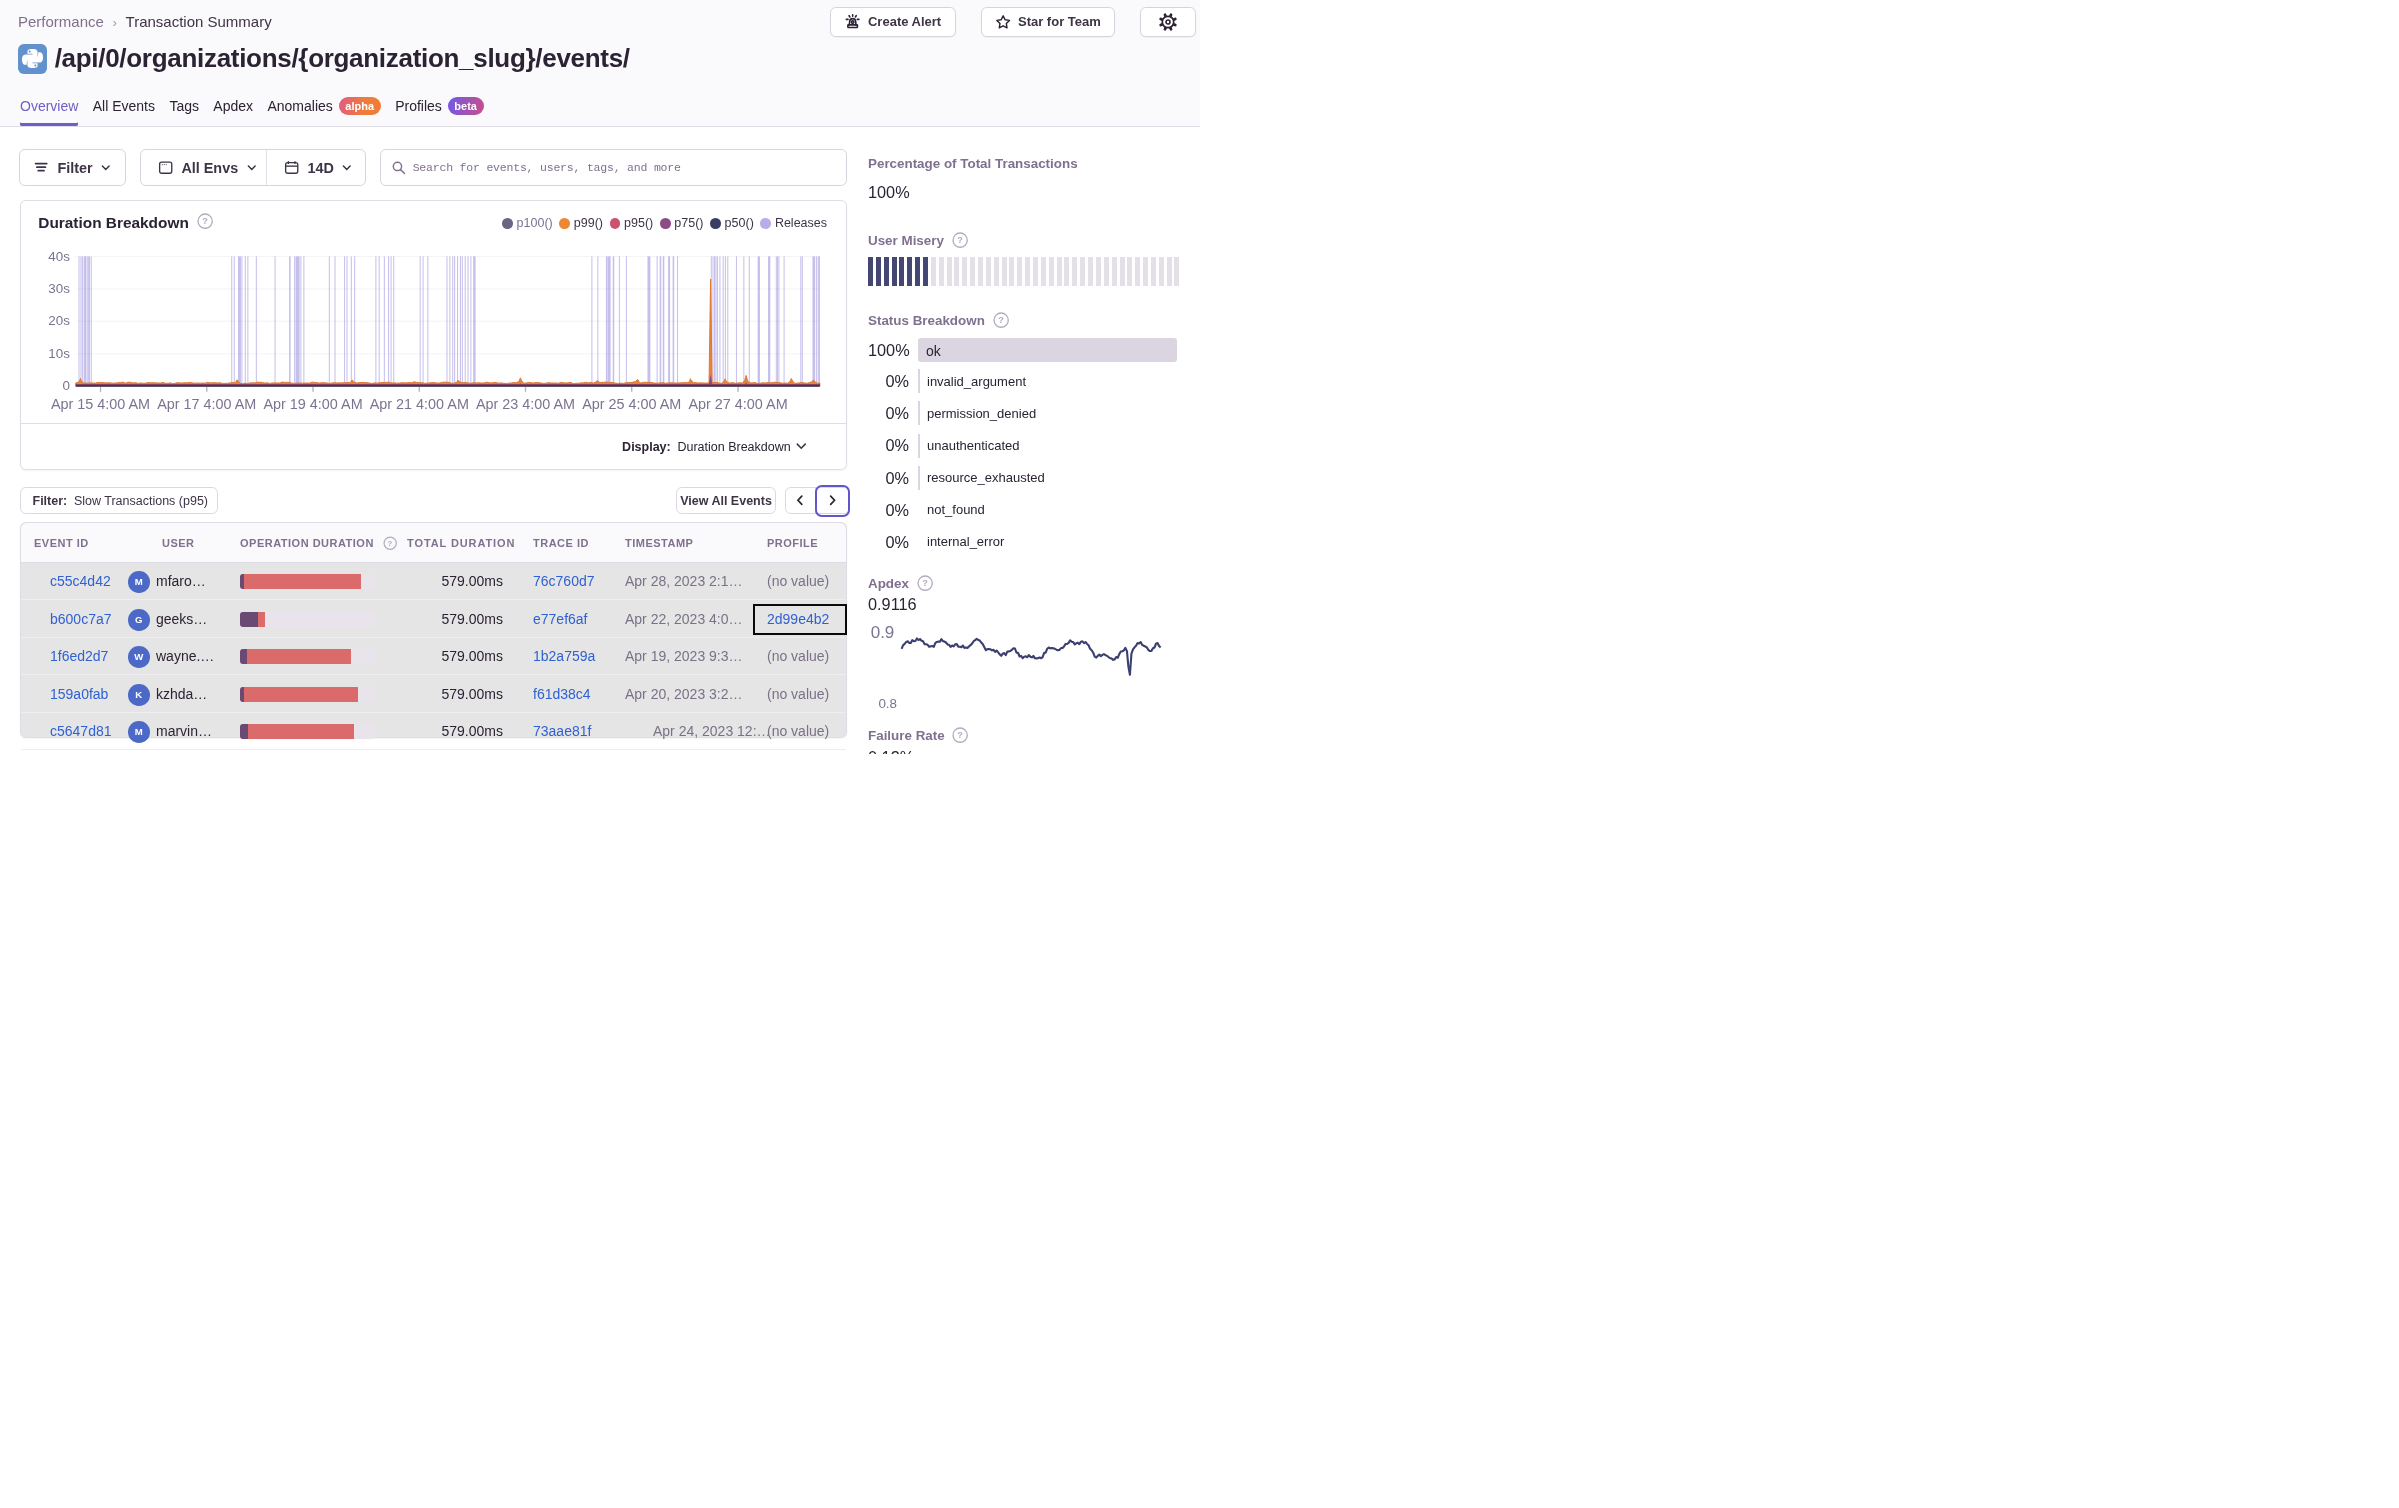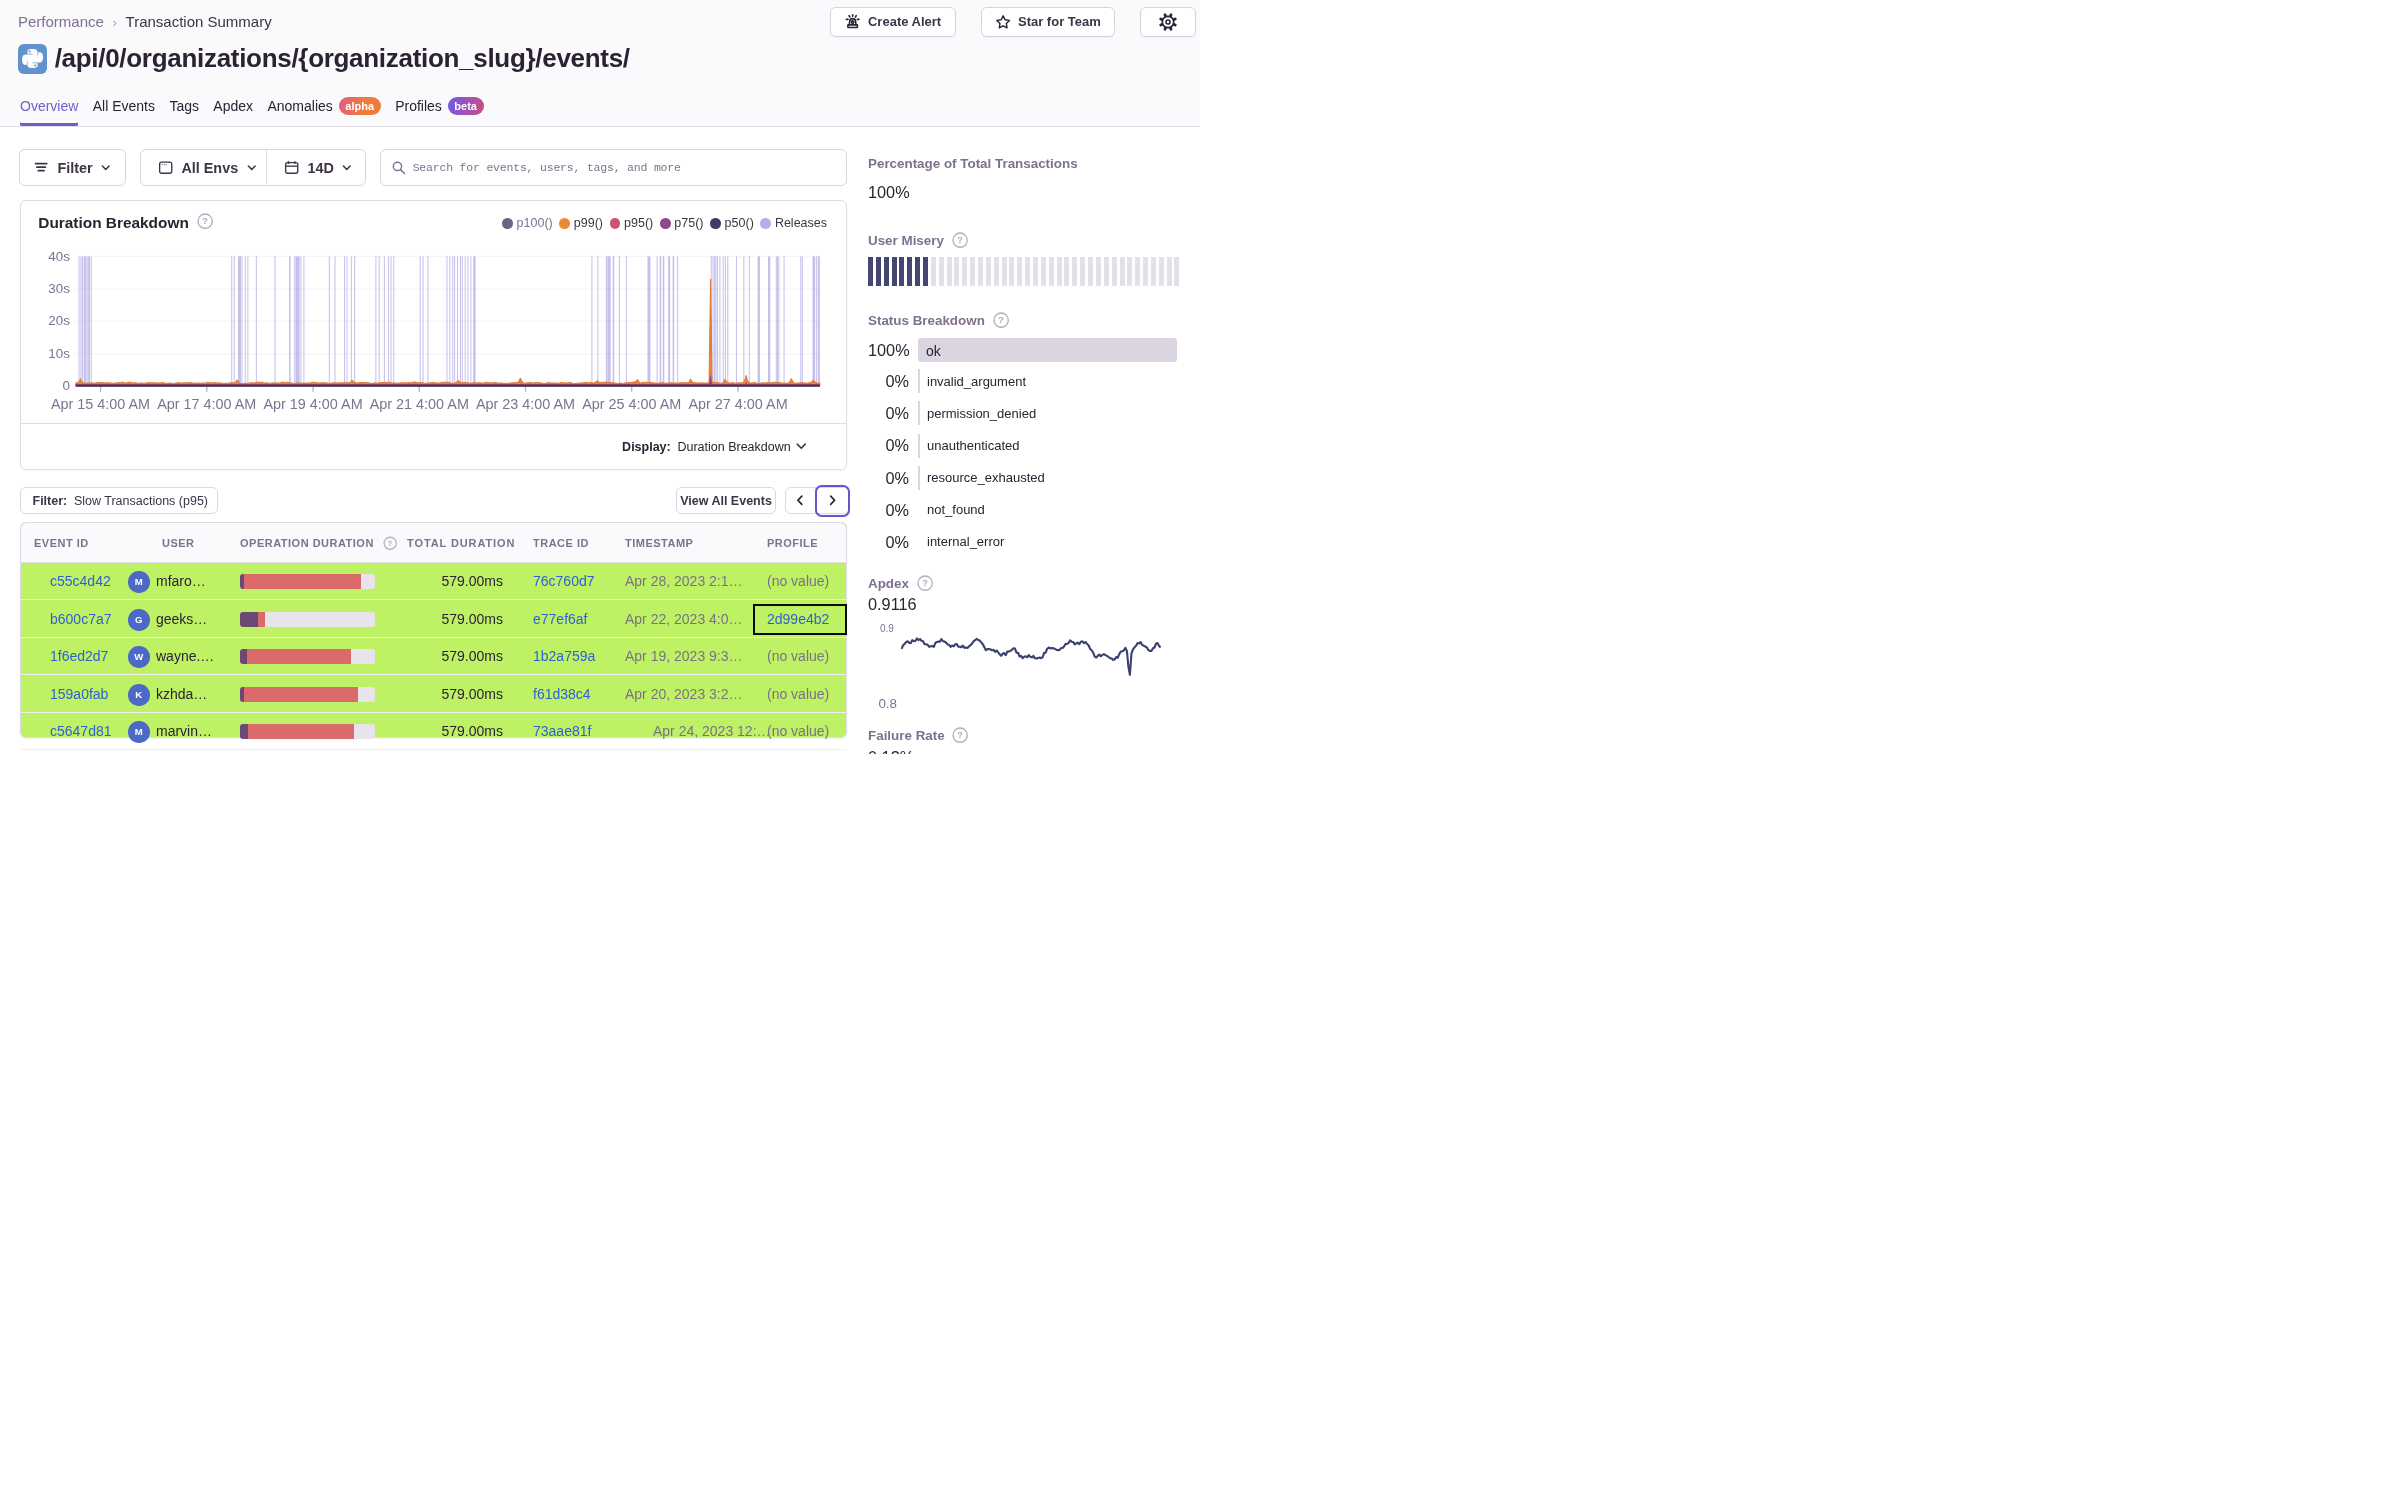--- a/index.html
+++ b/index.html
@@ -48,21 +48,21 @@
 
 .erow-btn { position:absolute; top:487px; height:27px; background:#fff; border:1px solid #DCD7E2; border-radius:5.8px; display:flex; align-items:center; font-size:12.5px; color:#3E3446; white-space:nowrap; }
 #ebtn-filter { left:20px; width:198px; padding:0 9.6px 0 11.5px; }
 #ebtn-view { left:676px; width:100px; justify-content:center; font-weight:700; }
 #pag { left:785px; width:65px; padding:0; }
 #pag .l { width:30px; height:100%; display:flex; align-items:center; justify-content:center; border-right:1px solid #DCD7E2; }
 #pag .r { flex:1; height:100%; display:flex; align-items:center; justify-content:center; }
 #pagfocus { position:absolute; top:485px; left:815px; width:35px; height:32px; border:2.4px solid #6156CE; border-radius:6.7px; background:transparent; }
 
 
-#tbl { position:absolute; left:20px; top:522px; width:827px; height:216px; border:1px solid #E0DCE5; border-radius:5.8px; background:#bef264; box-shadow:0 1px 1.9px rgba(43,34,51,0.05); }
+#tbl { position:absolute; left:20px; top:522px; width:827px; height:216px; border:1px solid #E0DCE5; border-radius:5.8px; background:#e5e5e5; box-shadow:0 1px 1.9px rgba(43,34,51,0.05); }
 #tbl .thead { position:absolute; top:0; left:0; right:0; height:40px; background:#FAF9FB; border-bottom:1px solid #E0DCE5; border-radius:5.8px 5.8px 0 0; }
 #tbl .th { position:absolute; top:0; height:40px; line-height:40px; font-size:11px; font-weight:700; color:#80708F; letter-spacing:0.5px; white-space:nowrap; }
 #tbl .row { position:absolute; left:0; right:0; height:37px; border-bottom:1px solid #F0EDF2; }
 #tbl .row:last-child { border-bottom:none; }
 #tbl .cell { position:absolute; top:0; height:37px; line-height:37px; font-size:14px; white-space:nowrap; }
 .lnk { color:#3061D2; }
 .av { position:absolute; top:8.2px; width:21.6px; height:21.6px; border-radius:50%; background:#4C69C8; color:#fff; font-size:9.6px; font-weight:700; text-align:center; line-height:21.6px; }
 .uname { color:#2B2233; }
 .bar { position:absolute; top:11px; left:219px; width:135px; height:15.4px; background:#E9E4EC; border-radius:2.9px; overflow:hidden; }
 .bar .p { position:absolute; top:0; bottom:0; background:#6A4A73; }
@@ -508,21 +508,21 @@
 <div class="st-lbl" style="top:534px;">internal_error</div>
 
 <div class="sb-h" style="top:575px;">Apdex
   <svg style="margin-left:7.7px;font-size:14px" width="16.3" height="16.3" viewBox="0 0 16 16">
       <circle cx="8" cy="8" r="7" fill="none" stroke="#B3ABBE" stroke-width="1.3"></circle>
       <text x="8" y="11.2" text-anchor="middle" font-size="9" font-weight="bold" fill="#B3ABBE">?</text>
     </svg>
 </div>
 <div class="sb-v" style="top:595px;">0.9116</div>
 <div class="abs" style="left:868px; top:620px; width:331px; height:106px;">
-<span style="position:absolute; left:12px; top:2.9px; width:29px; text-align:left; font-size:10px; color:#7C7390;">0.9</span>
+<span style="position:absolute; left:0px; top:2.9px; width:29px; text-align:center; font-size:17px; color:#7C7390;">0.9</span>
 <span style="position:absolute; left:0px; top:76px; width:29px; text-align:right; font-size:13.4px; color:#7C7390;">0.8</span>
 <svg width="331" height="106" style="position:absolute; left:0; top:0;" viewBox="904 645 345 110" font-family="Liberation Sans, sans-serif">
       <polyline points="939.0,674.9 940.6,671.0 942.2,669.6 943.8,667.6 945.4,667.0 947.0,668.7 948.6,668.8 950.2,665.7 951.8,666.9 953.4,666.6 955.0,664.0 956.6,665.7 958.2,664.6 959.8,666.4 961.4,666.9 963.0,670.0 964.6,670.0 966.2,670.6 967.8,672.7 969.4,672.2 971.0,671.9 972.6,672.7 974.1,668.8 975.7,667.6 977.3,667.3 978.9,667.4 980.5,664.7 982.1,666.8 983.7,667.2 985.3,668.2 986.9,670.2 988.5,670.6 990.1,672.8 991.7,671.4 993.3,672.2 994.9,670.1 996.5,669.9 998.1,672.5 999.7,672.7 1001.3,673.1 1002.9,671.4 1004.5,673.8 1006.1,673.4 1007.7,674.0 1009.3,672.2 1010.9,671.0 1012.5,669.3 1014.1,666.9 1015.7,665.8 1017.3,664.3 1018.9,665.6 1020.5,666.2 1022.1,668.3 1023.7,670.0 1025.3,673.1 1026.9,676.3 1028.5,675.0 1030.1,675.1 1031.7,675.3 1033.3,676.4 1034.9,675.9 1036.5,678.0 1038.1,676.6 1039.7,678.5 1041.2,680.5 1042.8,682.1 1044.4,679.9 1046.0,679.2 1047.6,681.4 1049.2,677.7 1050.8,677.5 1052.4,677.0 1054.0,675.8 1055.6,674.2 1057.2,674.6 1058.8,678.9 1060.4,678.9 1062.0,682.8 1063.6,682.2 1065.2,684.6 1066.8,683.1 1068.4,682.6 1070.0,683.6 1071.6,681.3 1073.2,683.1 1074.8,683.7 1076.4,682.2 1078.0,684.7 1079.6,684.8 1081.2,684.5 1082.8,683.8 1084.4,684.6 1086.0,683.6 1087.6,679.0 1089.2,678.8 1090.8,674.7 1092.4,673.4 1094.0,674.3 1095.6,674.0 1097.2,674.3 1098.8,674.8 1100.4,675.7 1102.0,676.3 1103.6,675.9 1105.2,674.0 1106.8,674.0 1108.3,672.4 1109.9,669.7 1111.5,669.8 1113.1,668.6 1114.7,665.9 1116.3,667.5 1117.9,667.8 1119.5,670.1 1121.1,669.0 1122.7,668.4 1124.3,669.9 1125.9,667.4 1127.5,667.0 1129.1,668.9 1130.7,667.7 1132.3,669.7 1133.9,671.1 1135.5,674.8 1137.1,676.3 1138.7,678.7 1140.3,683.0 1141.9,683.9 1143.5,682.1 1145.1,680.8 1146.7,682.5 1148.3,681.1 1149.9,680.3 1151.5,681.4 1153.1,682.0 1154.7,683.3 1156.3,684.5 1157.9,684.8 1159.5,686.3 1161.1,685.8 1162.7,683.4 1164.3,684.1 1165.9,680.3 1167.5,677.6 1169.1,677.3 1170.7,676.4 1172.3,673.8 1173.9,677.2 1175.4,693.3 1177.0,701.8 1178.6,679.8 1180.2,675.3 1181.8,673.2 1183.4,671.7 1185.0,668.7 1186.6,669.2 1188.2,667.7 1189.8,670.7 1191.4,671.6 1193.0,672.4 1194.6,673.3 1196.2,676.0 1197.8,677.1 1199.4,676.9 1201.0,674.2 1202.6,673.4 1204.2,669.5 1205.8,668.8 1207.4,671.9 1209.0,673.4" fill="none" stroke="#3B4070" stroke-width="2.2" stroke-linejoin="round"></polyline>
     </svg>
 </div>
 
 <div class="sb-h" style="top:727px;">Failure Rate
   <svg style="margin-left:7.7px;font-size:14px" width="16.3" height="16.3" viewBox="0 0 16 16">
       <circle cx="8" cy="8" r="7" fill="none" stroke="#B3ABBE" stroke-width="1.3"></circle>
       <text x="8" y="11.2" text-anchor="middle" font-size="9" font-weight="bold" fill="#B3ABBE">?</text>

